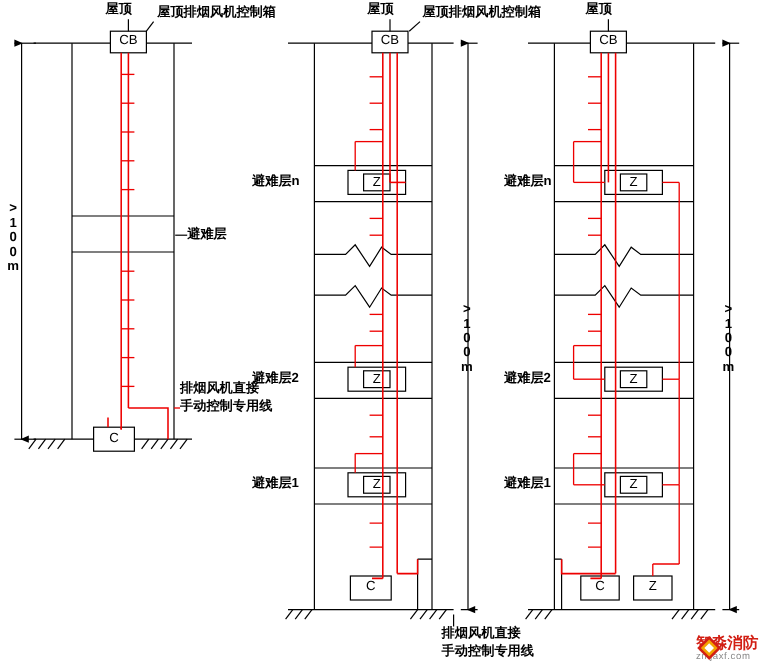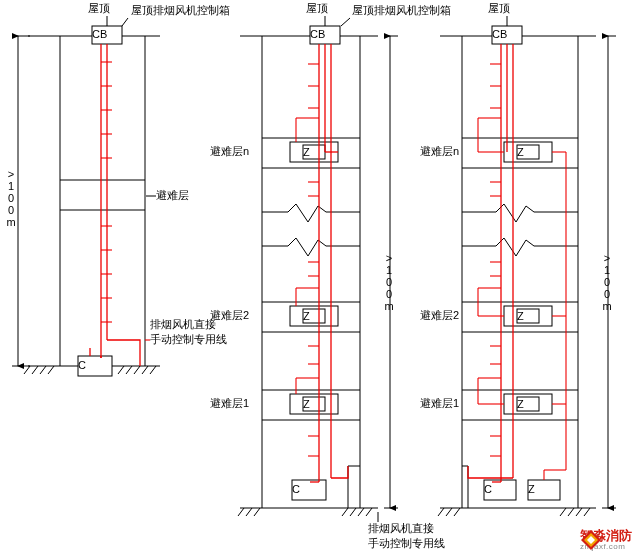--- a/index.html
+++ b/index.html
@@ -3,23 +3,23 @@
 <meta charset="utf-8">
 <style>
   html,body{margin:0;padding:0;}
   body{
     width:640px;height:557px;background:#ffffff;
     font-family:"Liberation Sans", sans-serif;
     position:relative;overflow:hidden;
   }
   #stage{position:absolute;left:0;top:0;width:640px;height:557px;}
   svg{position:absolute;left:0;top:0;}
-  .lbl{position:absolute;font-size:11px;color:#000;line-height:13px;white-space:nowrap;}
+  .lbl{position:absolute;font-size:11px;color:#000;line-height:13px;white-space:nowrap;font-weight:bold;}
   .lbl.vert{writing-mode:vertical-rl;text-orientation:upright;white-space:nowrap;}
-  .box-lbl{position:absolute;font-size:11px;color:#000;}
+  .box-lbl{position:absolute;font-size:11px;color:#000;text-align:center;}
   .wm{position:absolute;right:8px;bottom:6px;display:flex;align-items:center;gap:5px;}
   .wm-txt{display:flex;flex-direction:column;line-height:1.05;}
   .wm-main{font-size:13px;color:#d21f14;font-weight:bold;}
   .wm-sub{font-size:8px;color:#8a8a8a;letter-spacing:.5px;}
 </style>
 </head>
 <body>
 
 <div id="stage">
 

